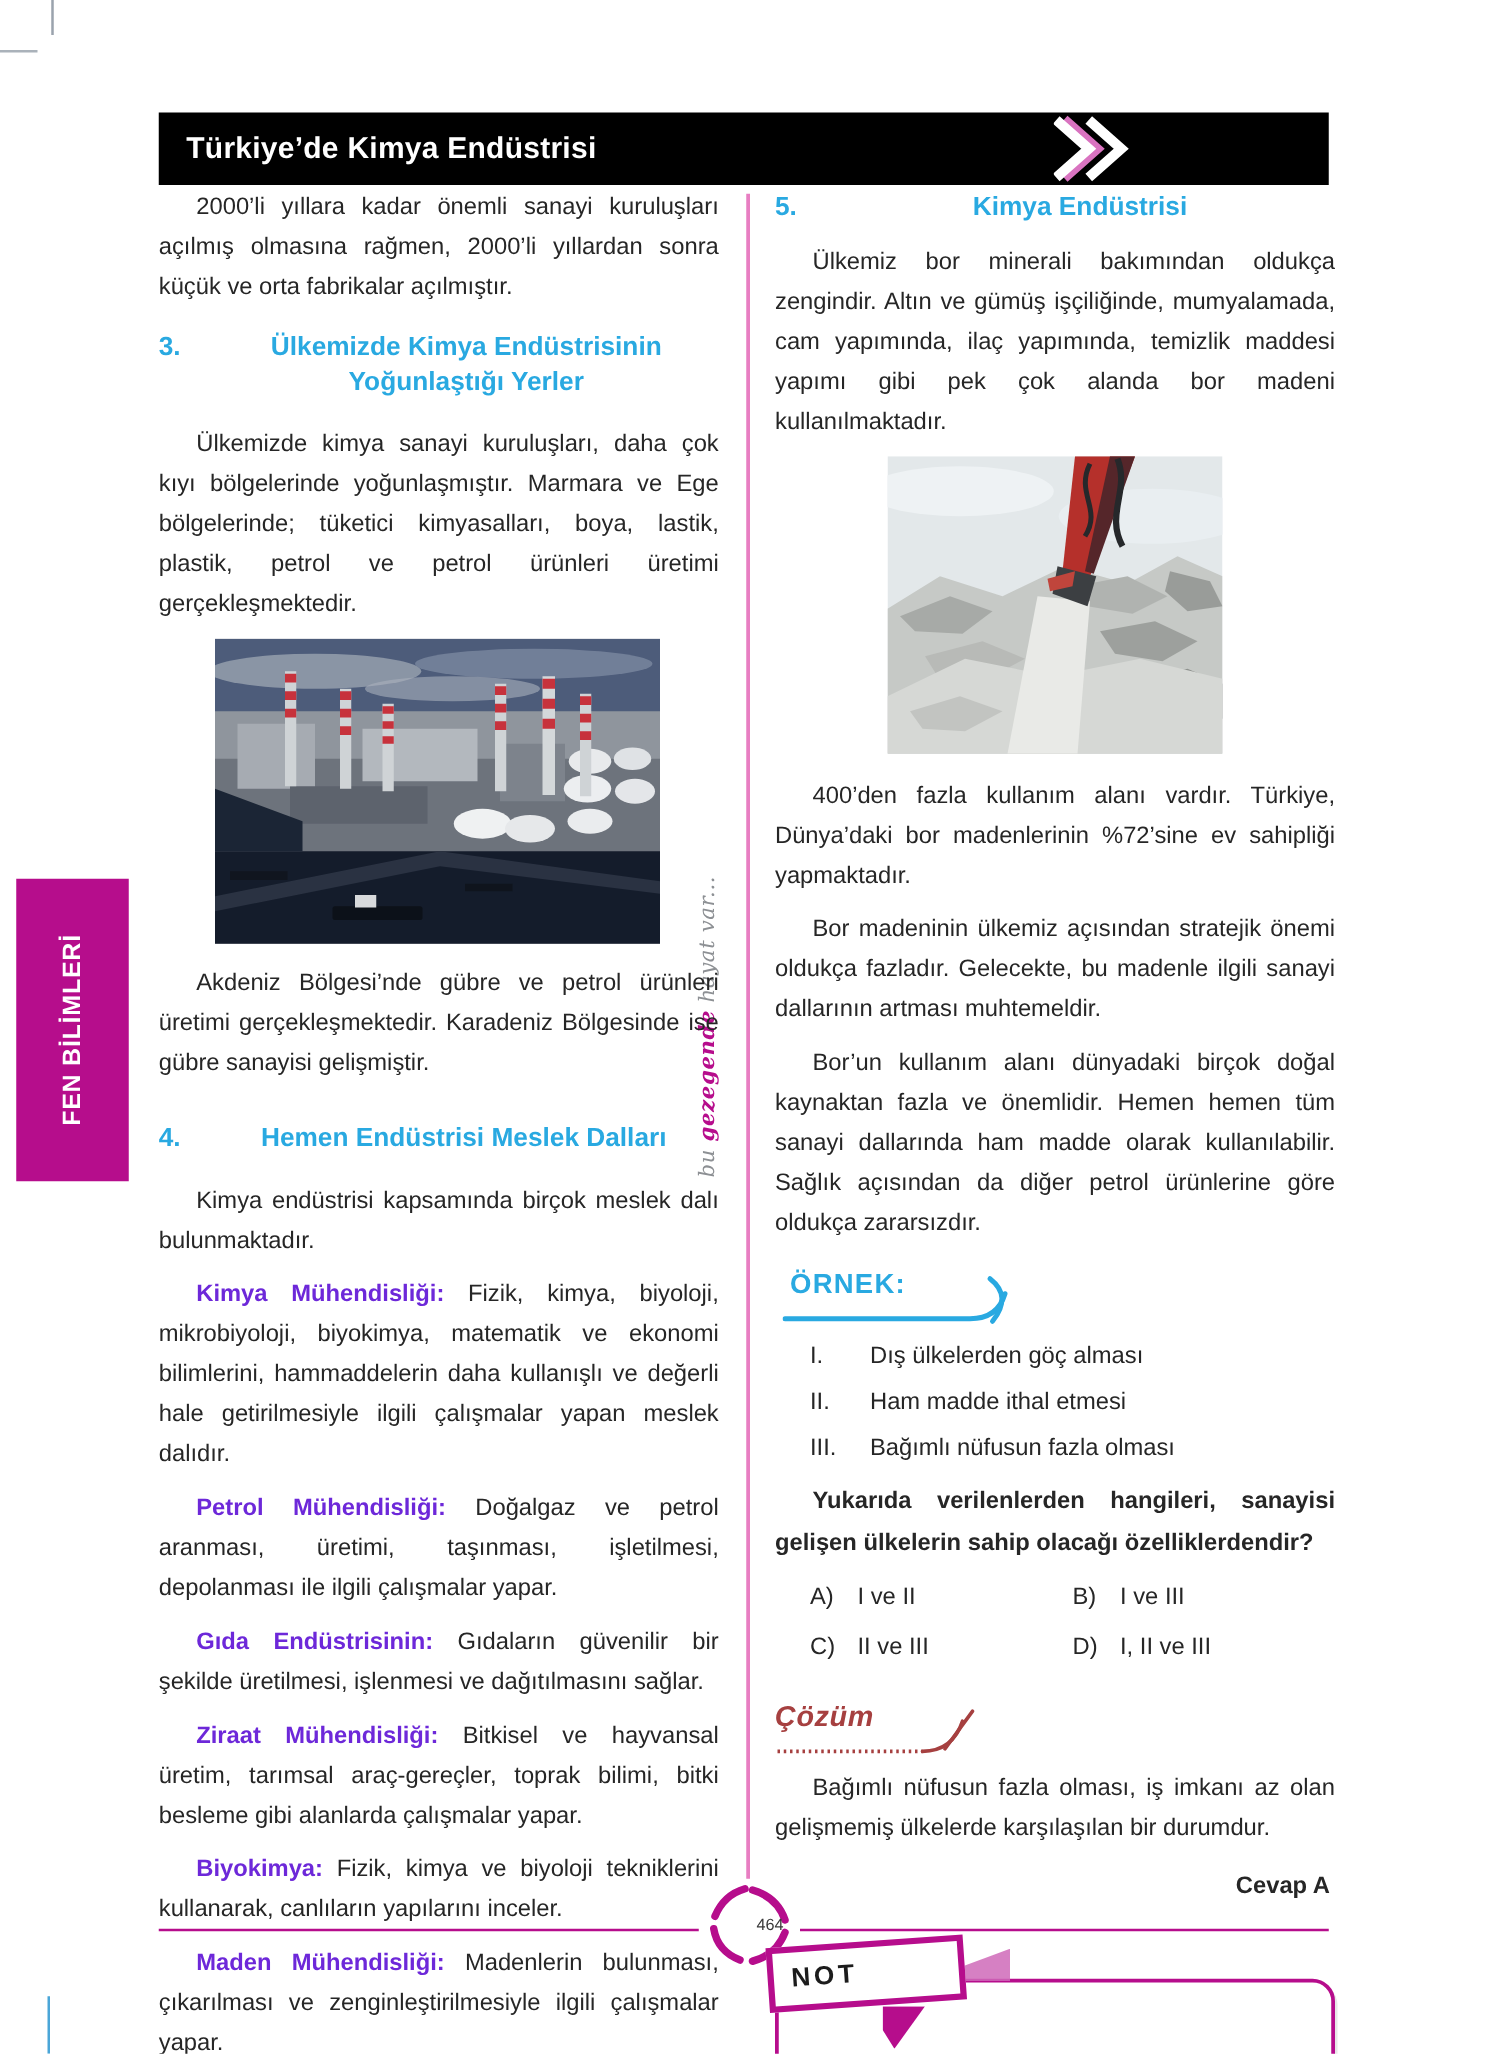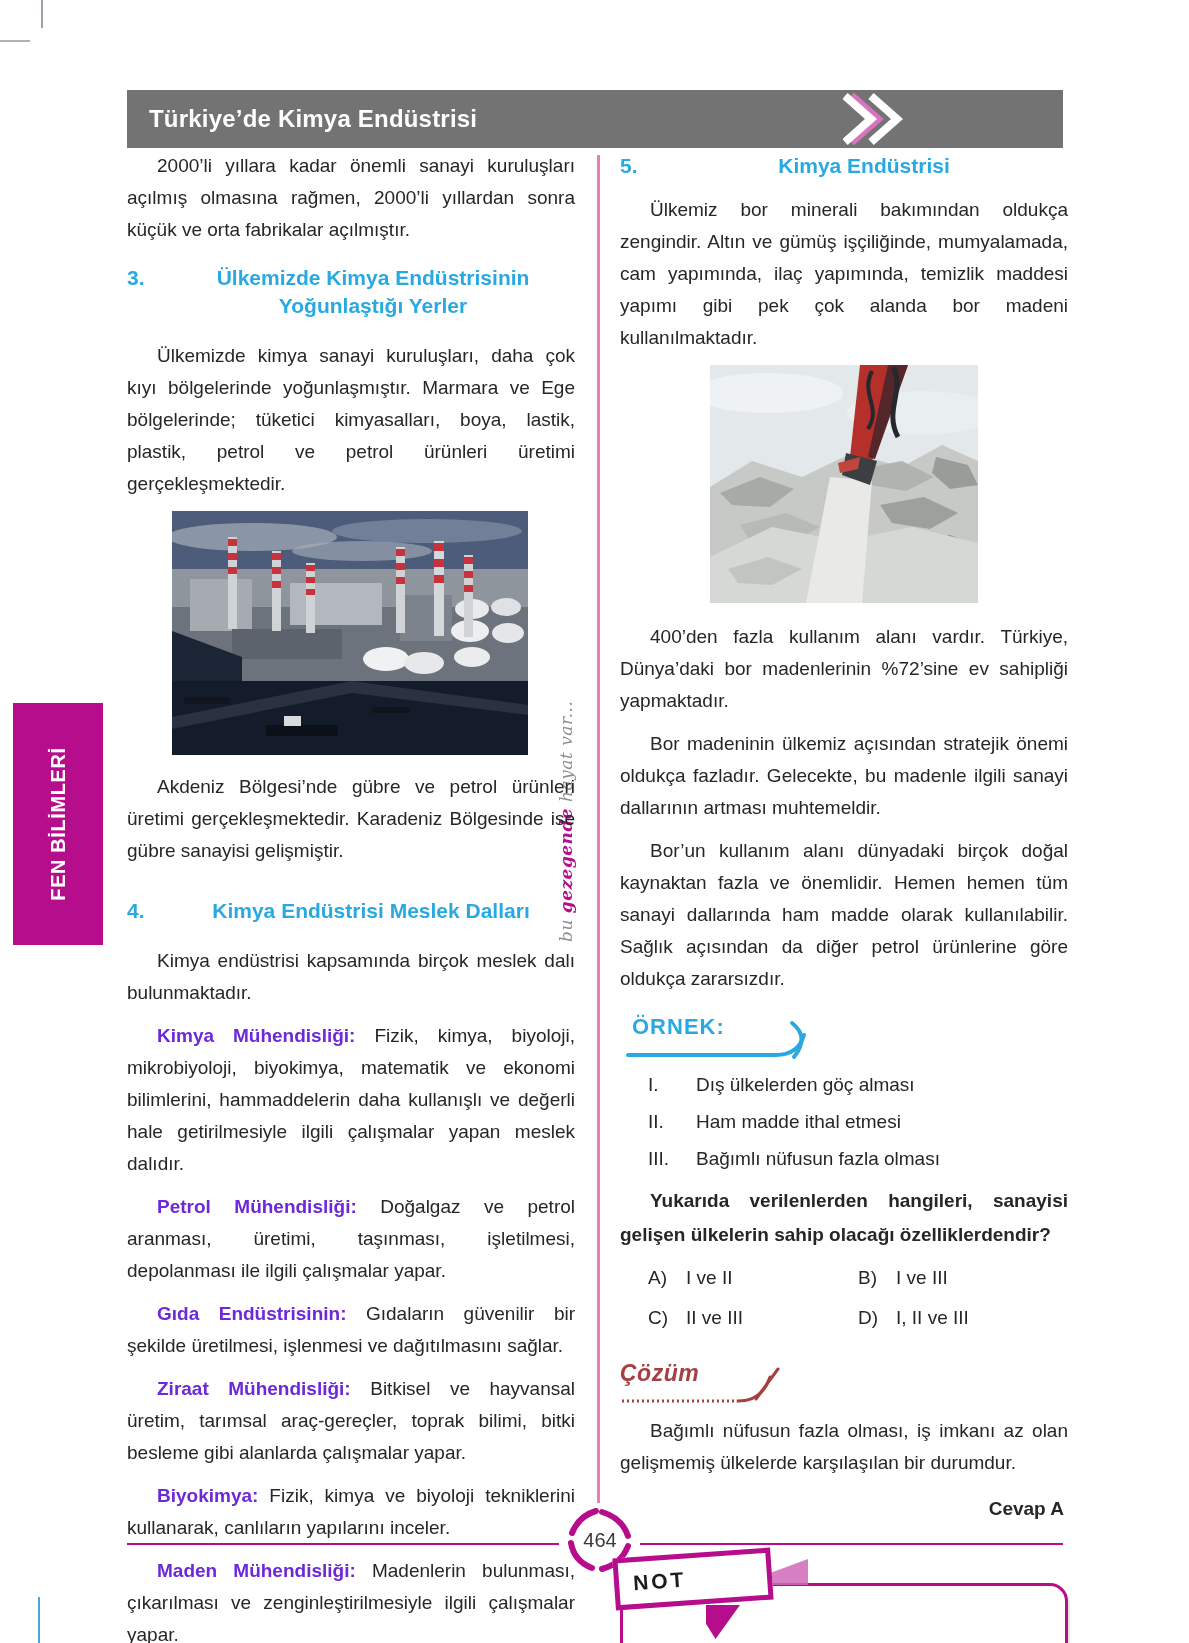--- a/index.html
+++ b/index.html
@@ -11,21 +11,21 @@
   }
 
   
   .crop-v-tl { position:absolute; left:41px; top:0; width:2px; height:28px; background:#9aa3ad; }
   .crop-h-tl { position:absolute; left:0; top:40px; width:30px; height:2px; background:#aab2ba; }
   .crop-v-bl { position:absolute; left:38px; bottom:0; width:2px; height:46px; background:#4aa6d8; }
 
   
   .header-bar {
     position:absolute; left:127px; top:90px; width:936px; height:58px;
-    background:#737373; display:flex; align-items:center;
+    background:#000000; display:flex; align-items:center;
   }
   .header-bar .title {
     color:#fff; font-weight:bold; font-size:24px; padding-left:22px; letter-spacing:.2px;
   }
   .header-chevrons { position:absolute; left:716px; top:0; width:78px; height:58px; }
 
   
   .side-tab {
     position:absolute; left:13px; top:703px; width:90px; height:242px;
     background:#b60d8c;
@@ -106,23 +106,23 @@
     color:#8d9094; letter-spacing:.5px; white-space:nowrap;
   }
   .script-note .accent { color:#b60d8c; font-weight:bold; }
 
   
   .footer-line { position:absolute; top:1543px; height:2px; background:#b60d8c; }
   .footer-line.l { left:127px; width:432px; }
   .footer-line.r { left:640px; width:423px; }
   .page-badge { position:absolute; left:566px; top:1506px; width:68px; height:68px; }
   .page-badge .num {
-    position:absolute; left:0; top:0; width:68px; height:68px;
+    position:absolute; left:16px; top:0; width:68px; height:68px;
     display:flex; align-items:center; justify-content:center;
-    font-size:20px; color:#3a3a3a;
+    font-size:13px; color:#3a3a3a;
   }
 </style>
 </head>
 <body>
 
 <div class="crop-v-tl"></div>
 <div class="crop-h-tl"></div>
 <div class="crop-v-bl"></div>
 
 <div class="header-bar">
@@ -216,21 +216,21 @@
     <rect x="94" y="214" width="72" height="11" rx="2" fill="#0c1119"></rect>
     <rect x="112" y="205" width="17" height="10" fill="#d8dadc"></rect>
     <rect x="12" y="186" width="46" height="7" fill="#10151f"></rect>
     <rect x="200" y="196" width="38" height="6" fill="#0f141d"></rect>
   </svg>
 
   <p>Akdeniz Bölgesi’nde gübre ve petrol ürünleri üretimi gerçekleşmektedir. Karadeniz Bölgesinde ise gübre sanayisi gelişmiştir.</p>
 
   <div class="sec-head" style="margin-top:30px;">
     <span class="sec-num" style="width:40px;">4.</span>
-    <span class="sec-title">Kimya Endüstrisi Meslek Dalları</span>
+    <span class="sec-title">Hemen Endüstrisi Meslek Dalları</span>
   </div>
 
   <p>Kimya endüstrisi kapsamında birçok meslek dalı bulunmaktadır.</p>
 
   <p class="prof"><span class="term">Kimya Mühendisliği:</span> <span>Fizik, kimya, biyoloji, mikrobiyoloji, biyokimya, matematik ve ekonomi bilimlerini, hammaddelerin daha kullanışlı ve değerli hale getirilmesiyle ilgili çalışmalar yapan meslek dalıdır.</span></p>
   <p class="prof"><span class="term">Petrol Mühendisliği:</span> <span>Doğalgaz ve petrol aranması, üretimi, taşınması, işletilmesi, depolanması ile ilgili çalışmalar yapar.</span></p>
   <p class="prof"><span class="term">Gıda Endüstrisinin:</span> <span>Gıdaların güvenilir bir şekilde üretilmesi, işlenmesi ve dağıtılmasını sağlar.</span></p>
   <p class="prof"><span class="term">Ziraat Mühendisliği:</span> <span>Bitkisel ve hayvansal üretim, tarımsal araç-gereçler, toprak bilimi, bitki besleme gibi alanlarda çalışmalar yapar.</span></p>
   <p class="prof"><span class="term">Biyokimya:</span> <span>Fizik, kimya ve biyoloji tekniklerini kullanarak, canlıların yapılarını inceler.</span></p>
   <p class="prof"><span class="term">Maden Mühendisliği:</span> <span>Madenlerin bulunması, çıkarılması ve zenginleştirilmesiyle ilgili çalışmalar yapar.</span></p>

